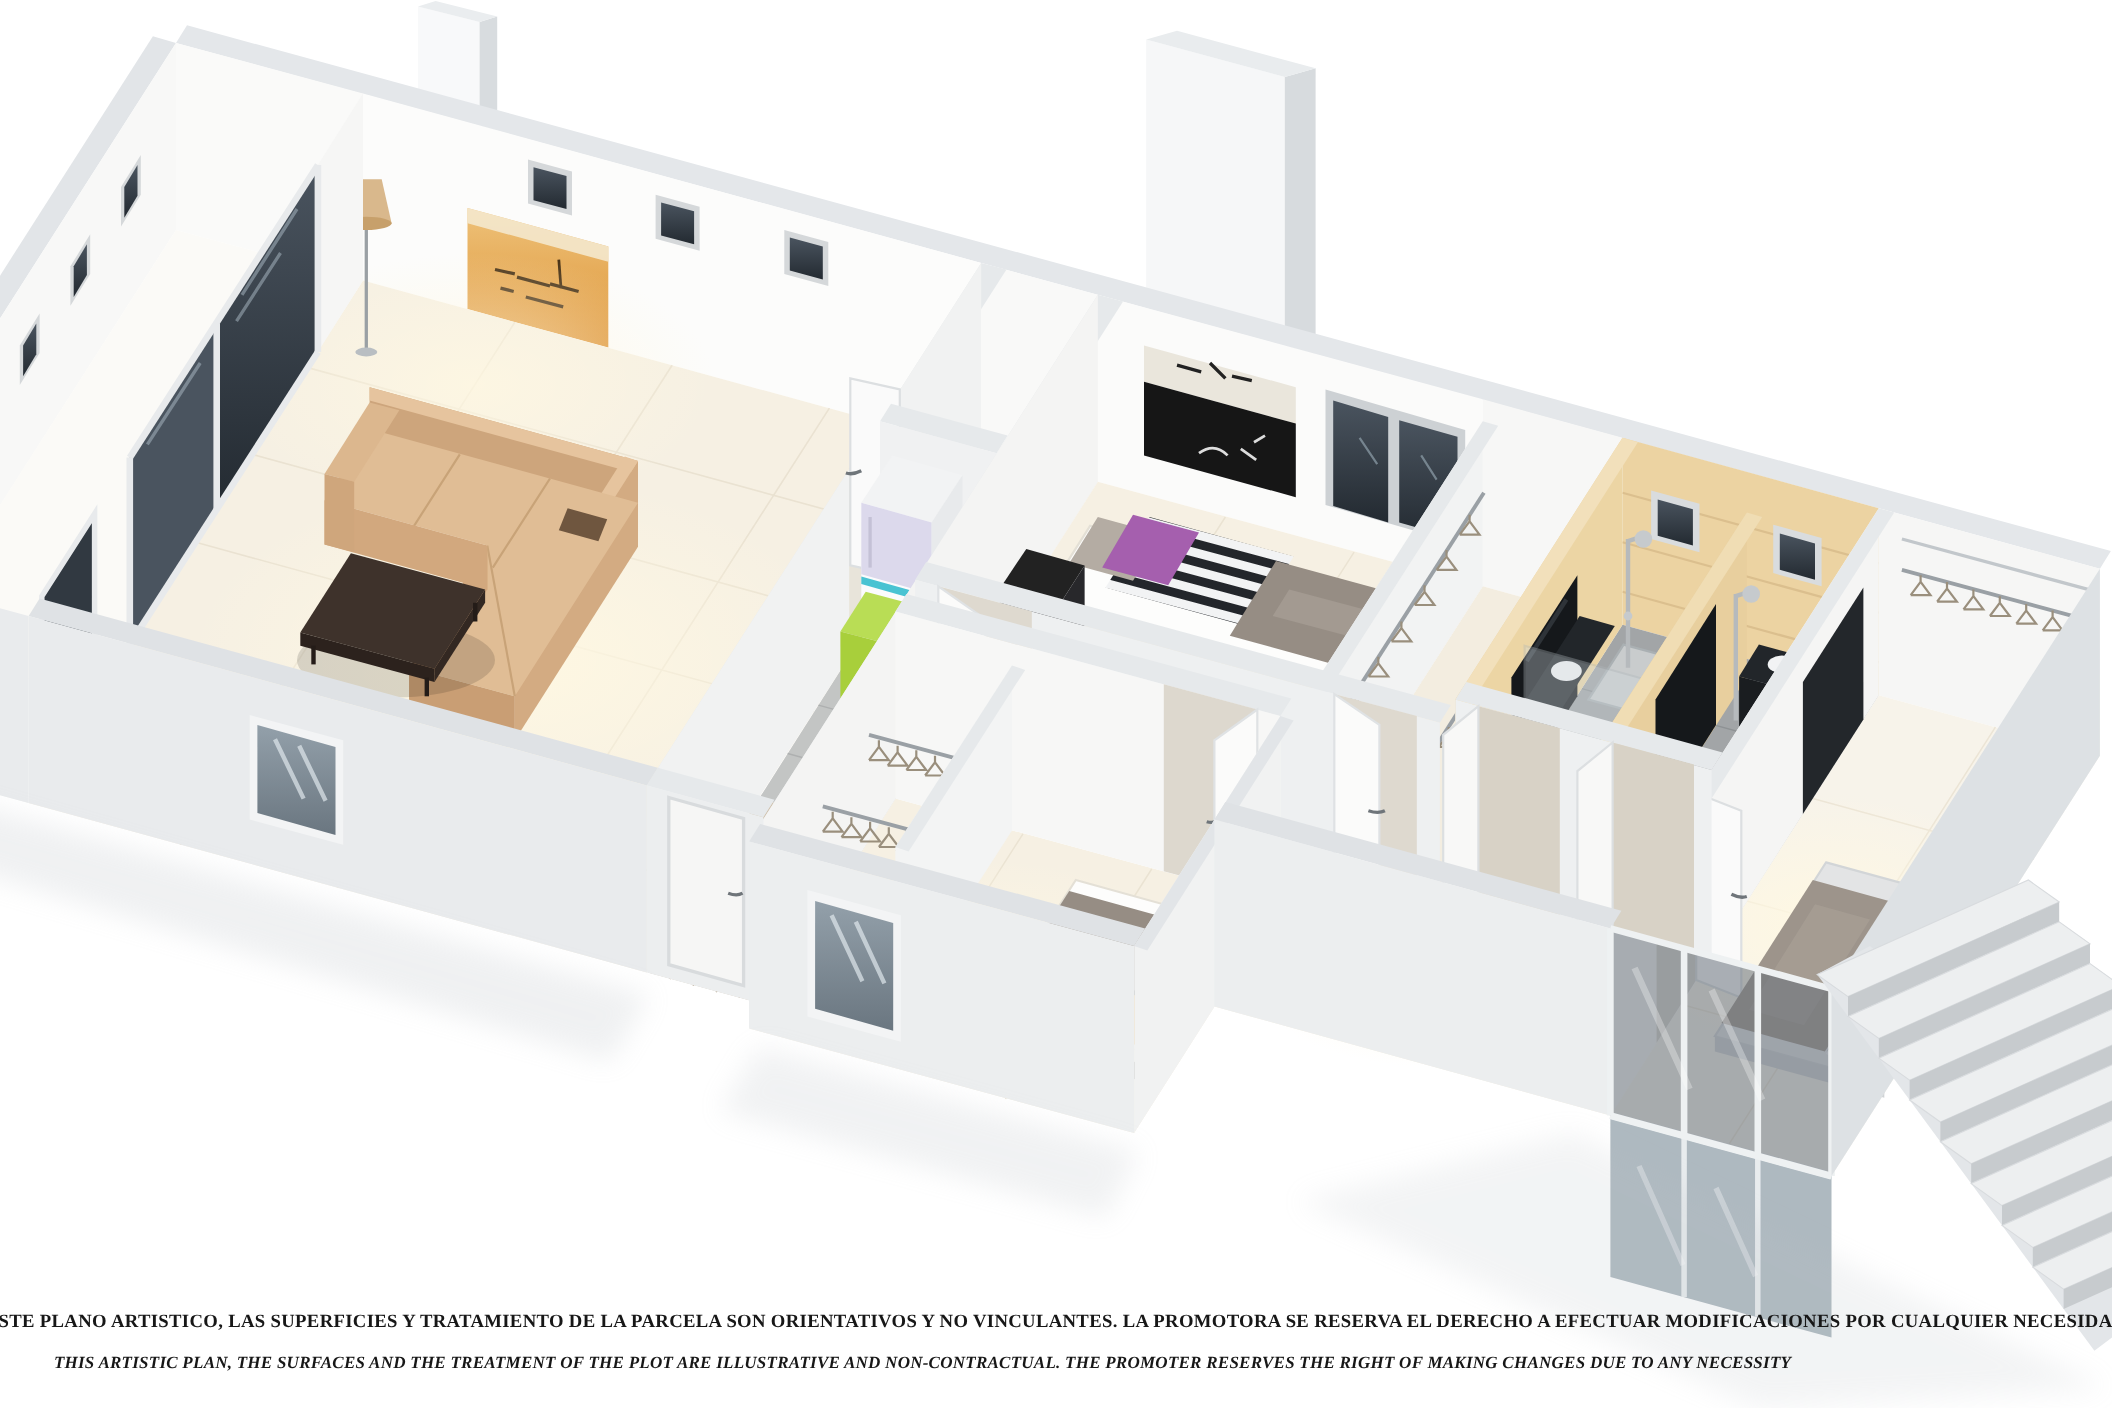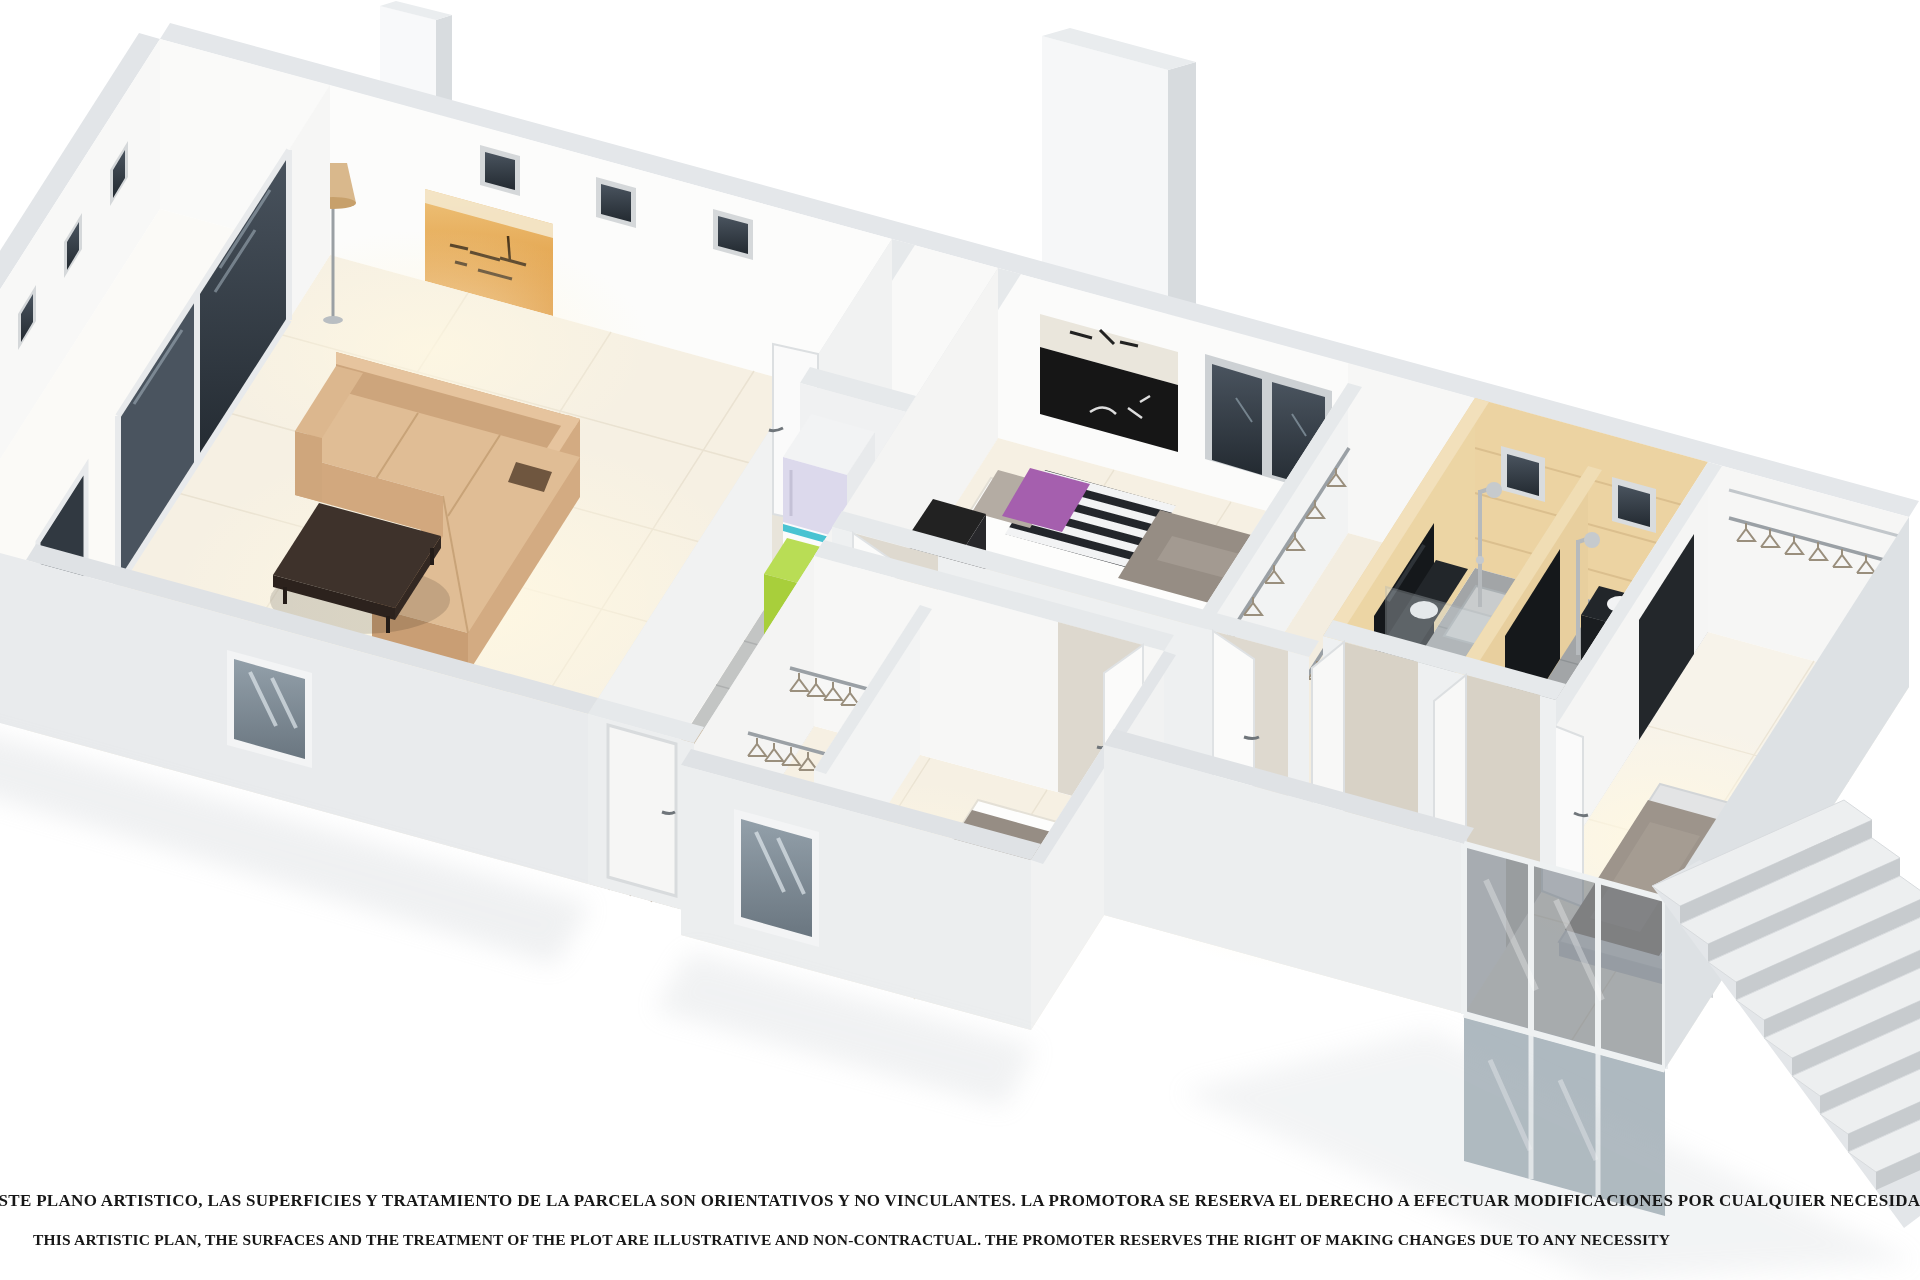--- a/index.html
+++ b/index.html
@@ -1,21 +1,21 @@
 <!DOCTYPE html>
 <html><head>
 <meta charset="utf-8">
 <style>
   html,body{margin:0;padding:0;background:#ffffff;}
   body{width:1920px;height:1280px;overflow:hidden;font-family:"Liberation Serif",serif;position:relative;}
   .stage{position:absolute;inset:0;}
   svg{display:block;}
   .disclaimer{position:absolute;white-space:nowrap;font-weight:bold;color:#171717;}
   .disclaimer.es{top:1191px;left:50%;transform:translateX(-50%);font-size:17px;letter-spacing:.3px;}
-  .disclaimer.en{top:1231px;left:33px;font-size:15.5px;letter-spacing:.2px;}
+  .disclaimer.en{top:1231px;left:49px;font-size:15.5px;letter-spacing:.2px;font-style:italic;}
 </style>
 </head>
 <body>
 
 <div class="stage">
 <figure style="margin:0">
 <svg width="1920" height="1280" viewBox="0 0 1920 1280">
 <defs>
   <linearGradient id="glassD" x1="0" y1="0" x2="0" y2="1">
     <stop offset="0" stop-color="#4a545f"></stop>

